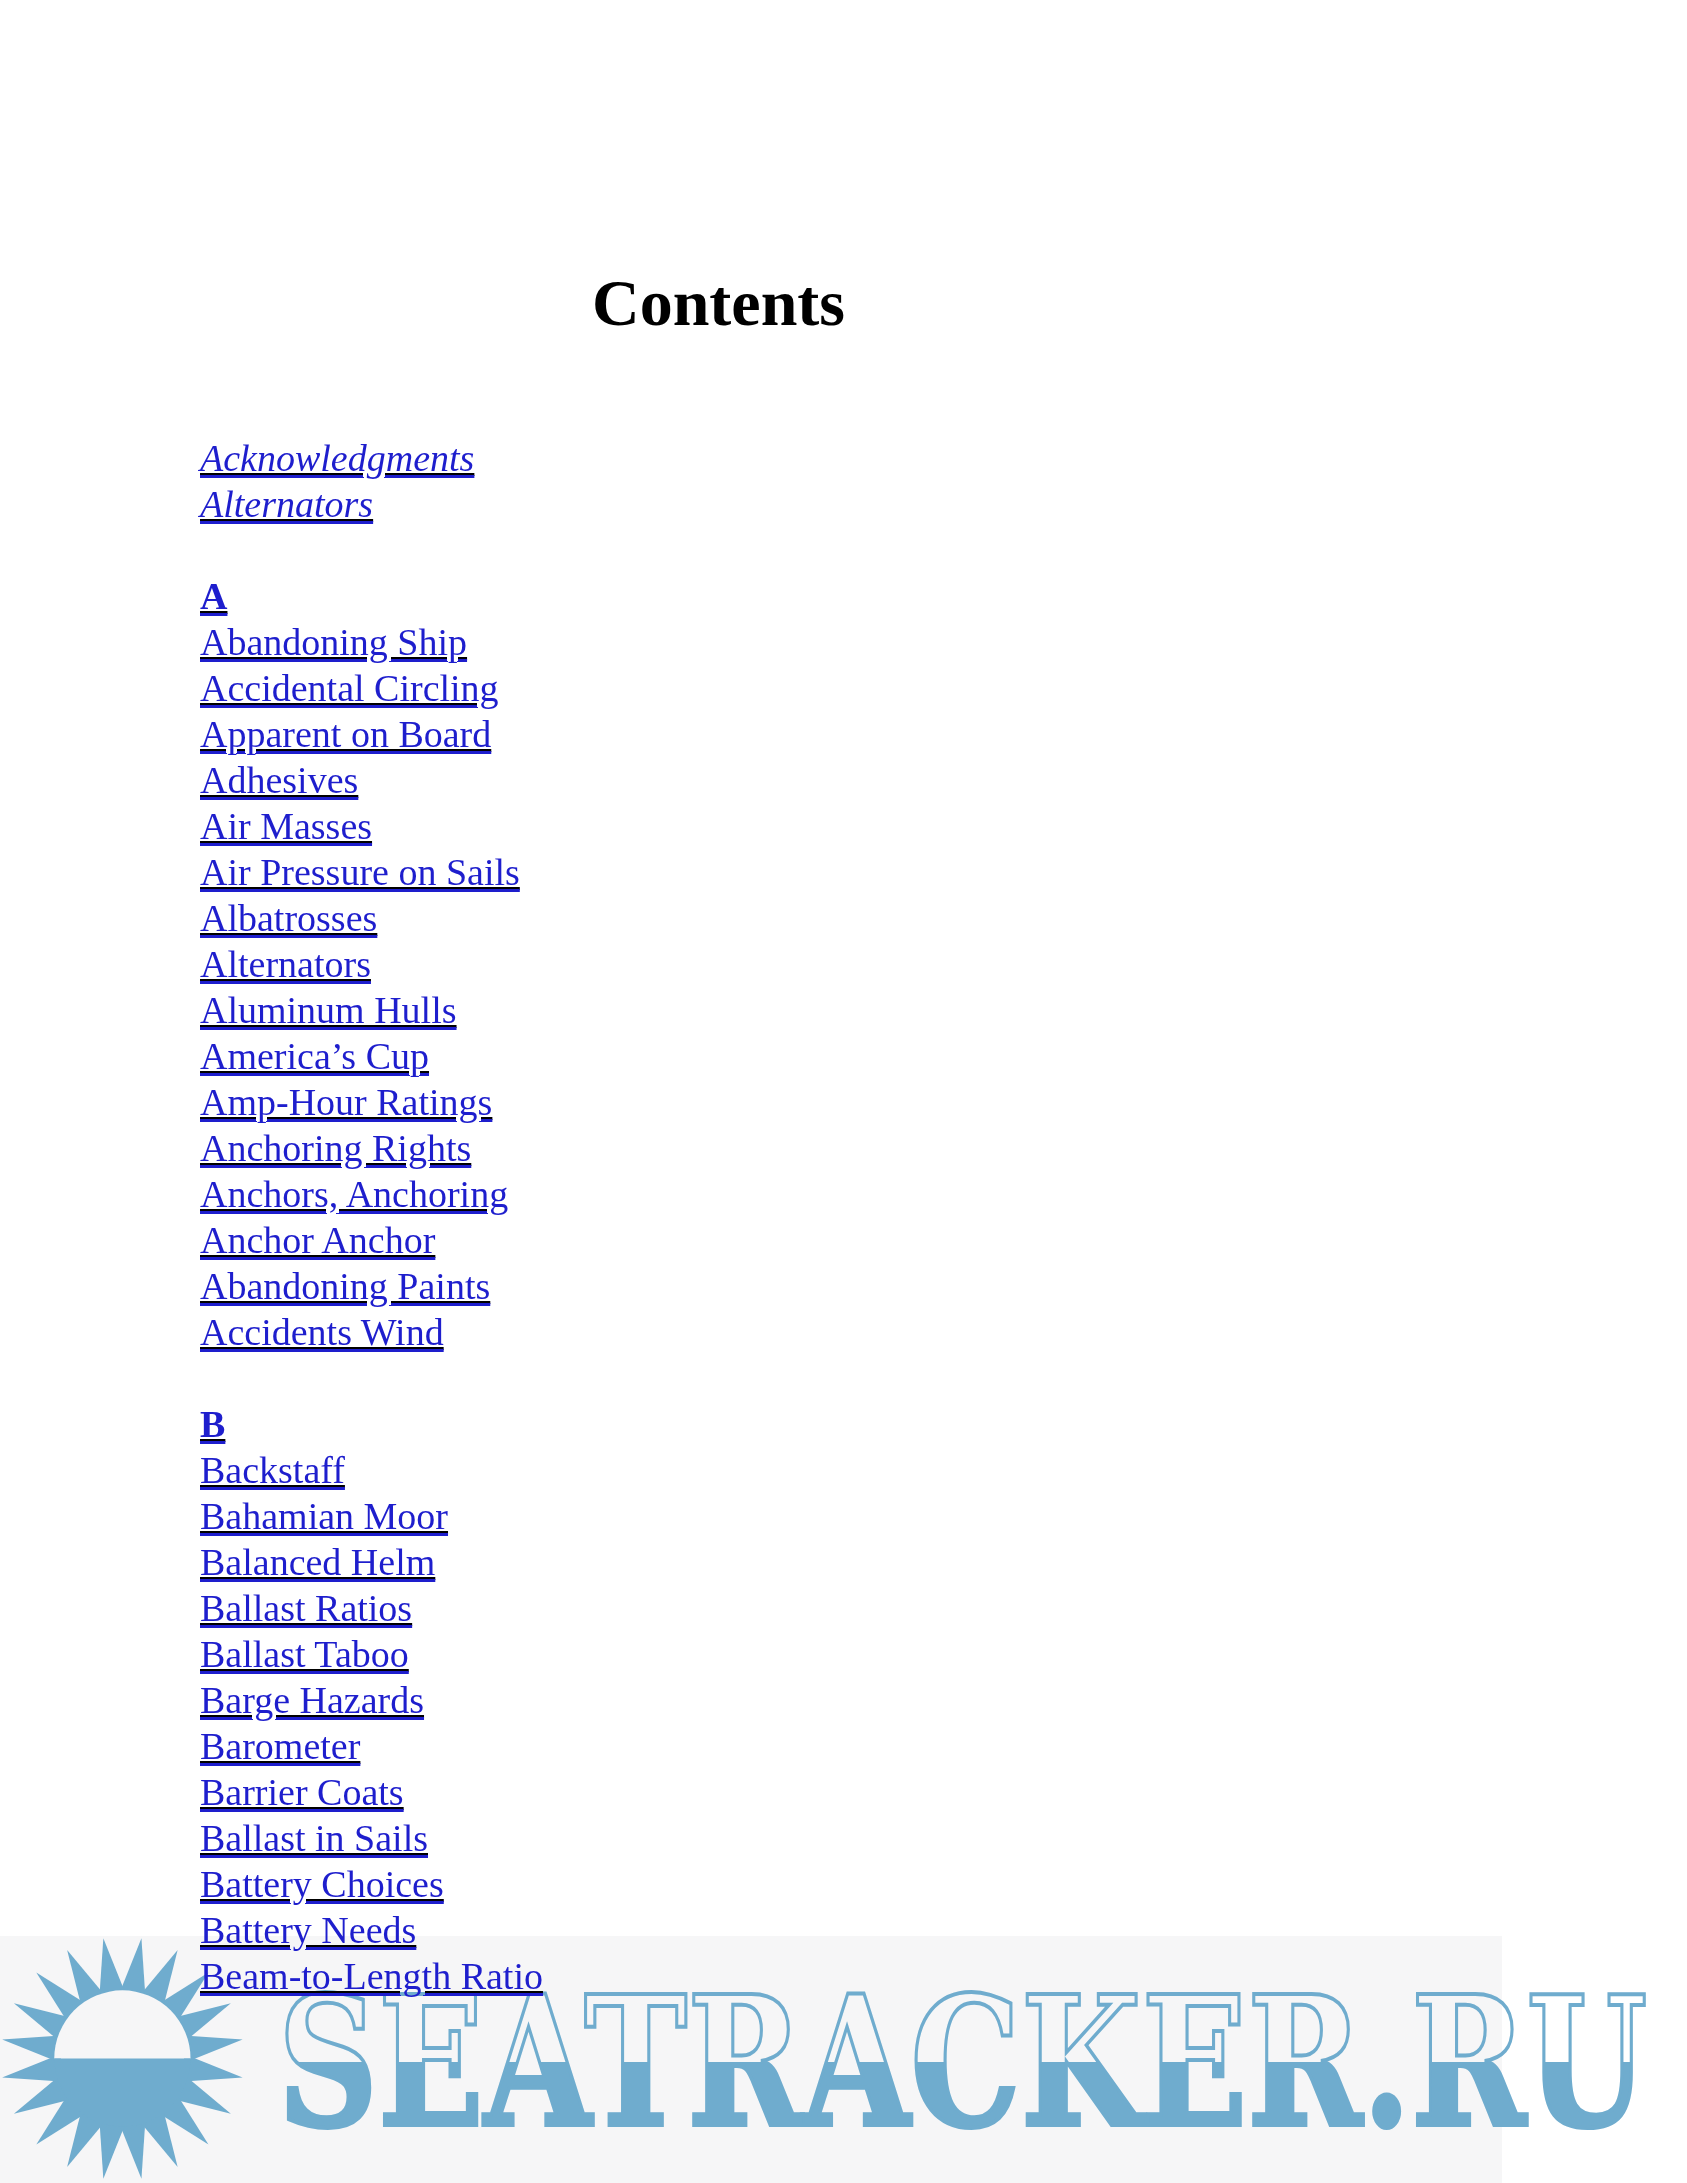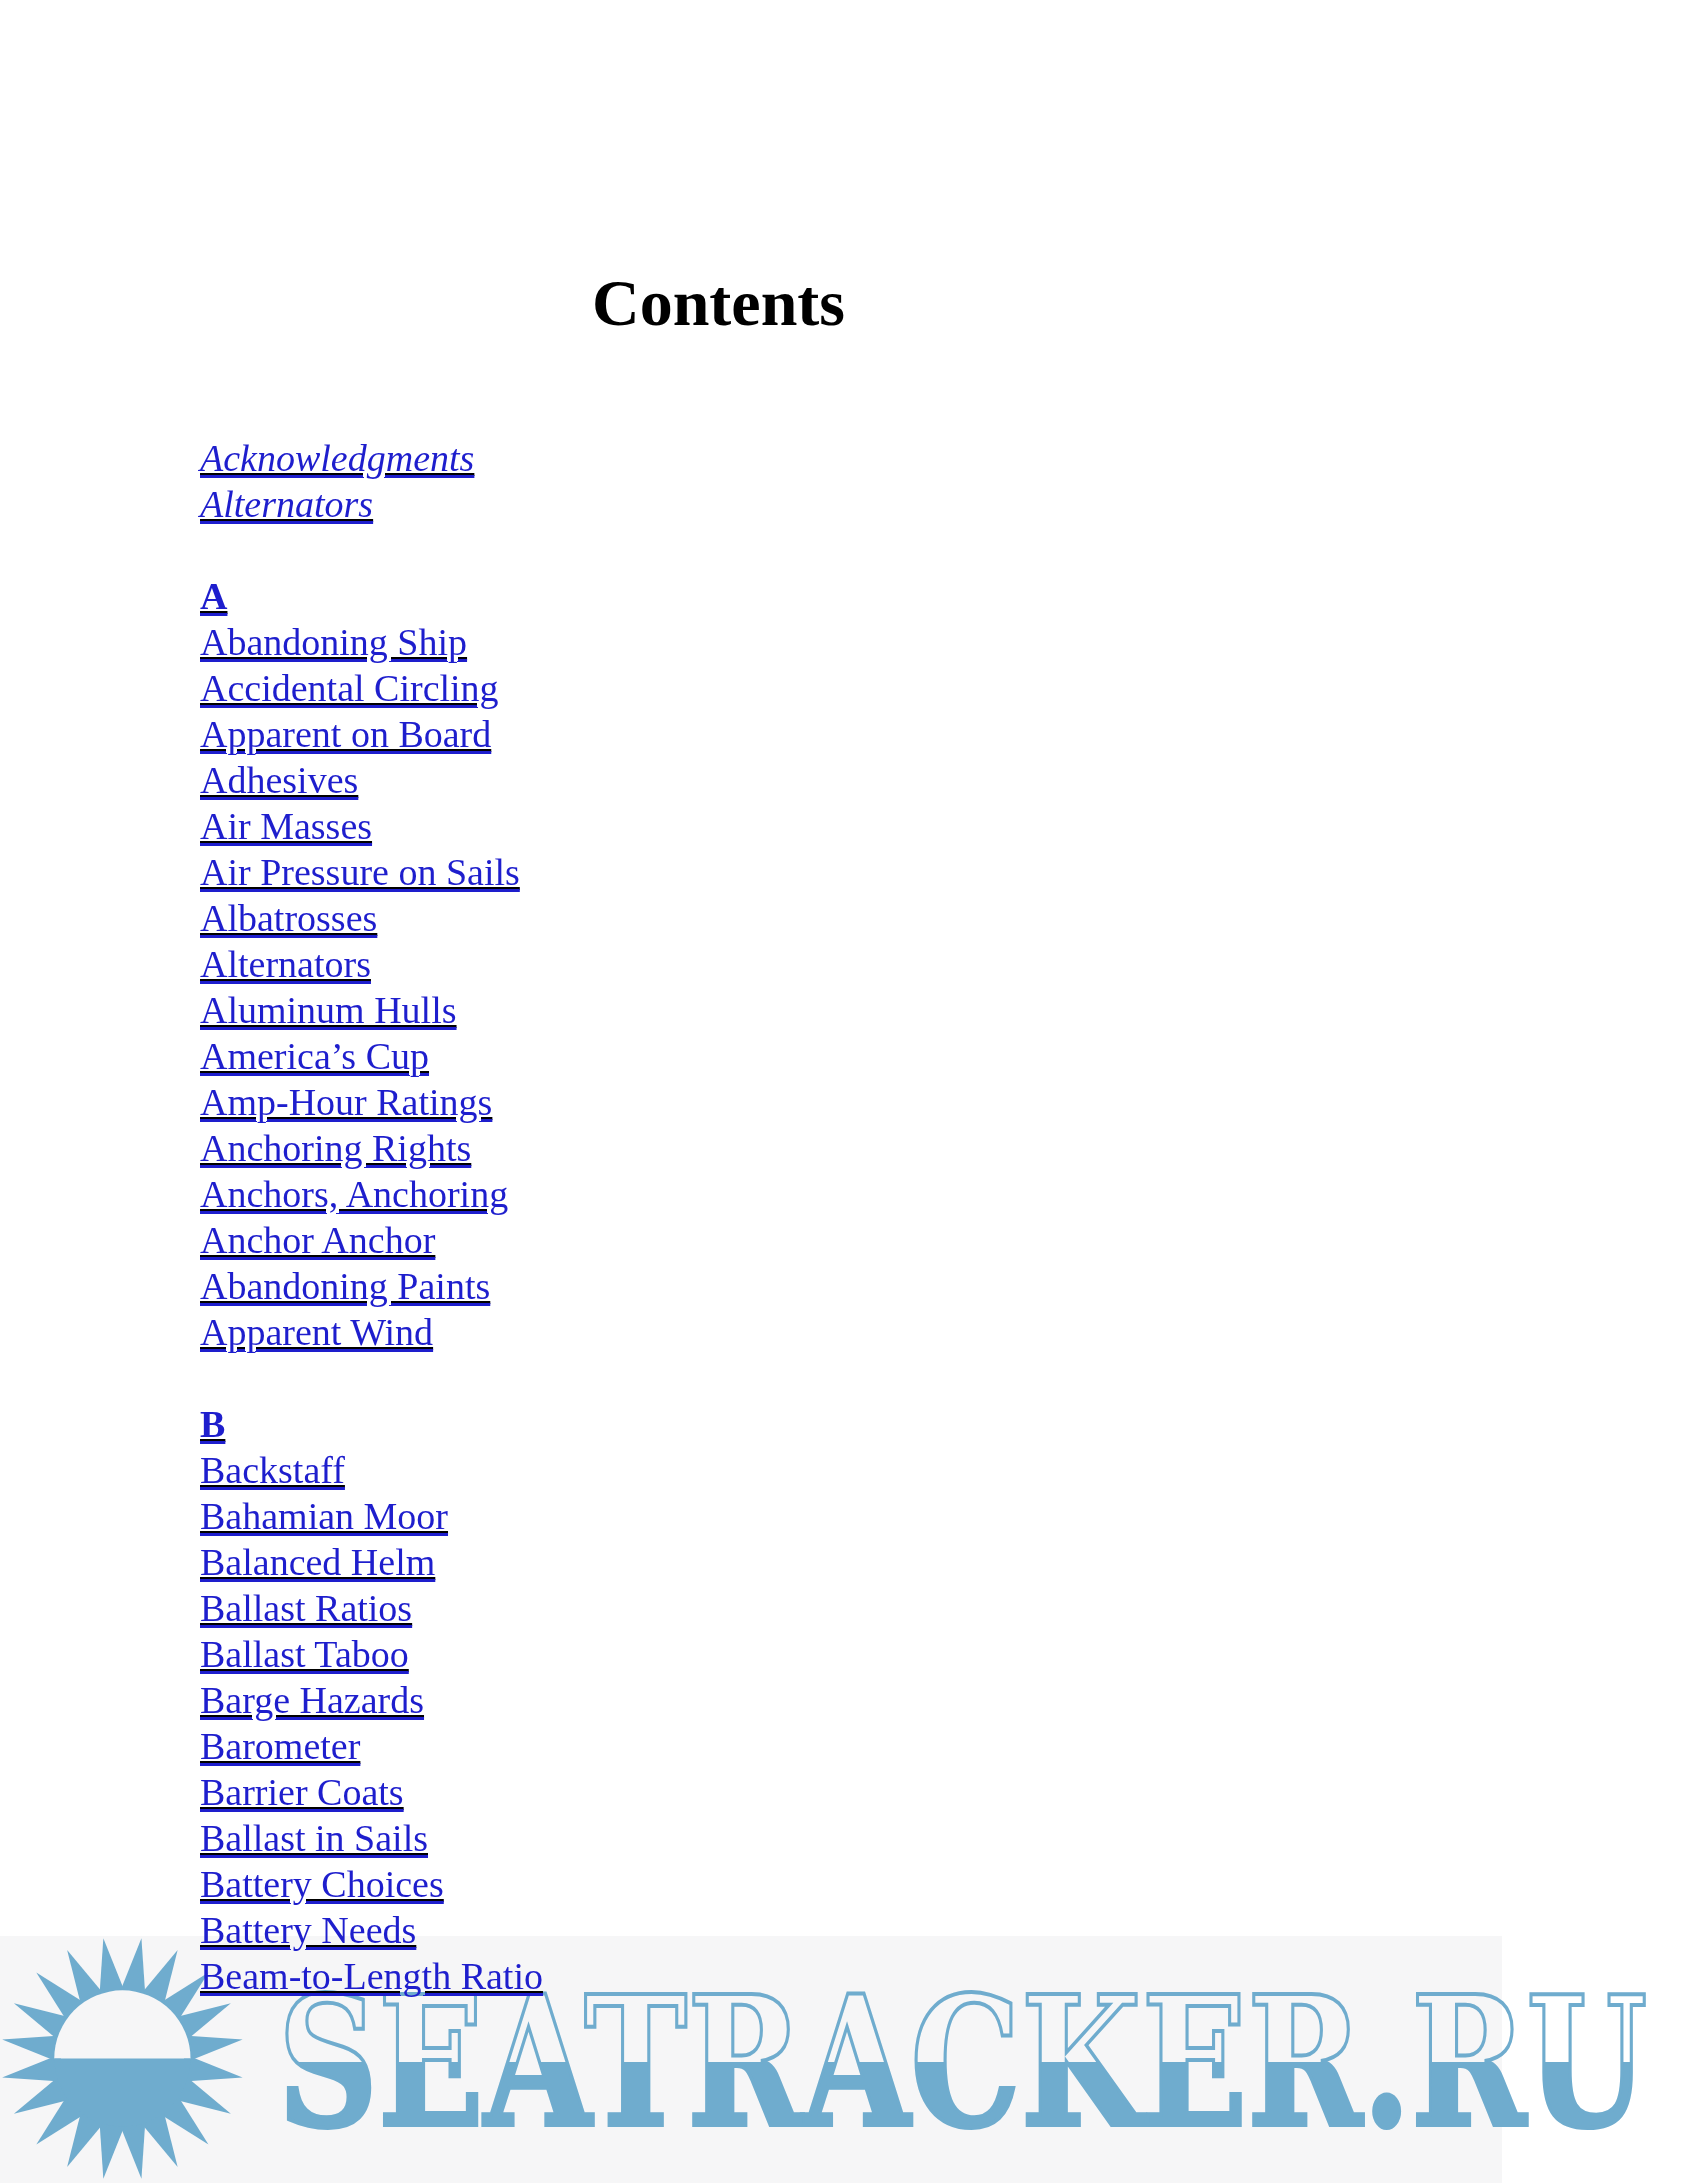--- a/index.html
+++ b/index.html
@@ -75,21 +75,21 @@
         <a href="#" class="toc-link">Air Pressure on Sails</a>
         <a href="#" class="toc-link">Albatrosses</a>
         <a href="#" class="toc-link">Alternators</a>
         <a href="#" class="toc-link">Aluminum Hulls</a>
         <a href="#" class="toc-link">America’s Cup</a>
         <a href="#" class="toc-link">Amp-Hour Ratings</a>
         <a href="#" class="toc-link">Anchoring Rights</a>
         <a href="#" class="toc-link">Anchors, Anchoring</a>
         <a href="#" class="toc-link">Anchor Anchor</a>
         <a href="#" class="toc-link">Abandoning Paints</a>
-        <a href="#" class="toc-link">Apparent Wind</a>
+        <a href="#" class="toc-link">Accidents Wind</a>
       </div>
 
     <div class="group-gap"></div>
 
     <a href="#" class="toc-link letter">B</a>
     <div>
         <a href="#" class="toc-link">Backstaff</a>
         <a href="#" class="toc-link">Bahamian Moor</a>
         <a href="#" class="toc-link">Balanced Helm</a>
         <a href="#" class="toc-link">Ballast Ratios</a>

